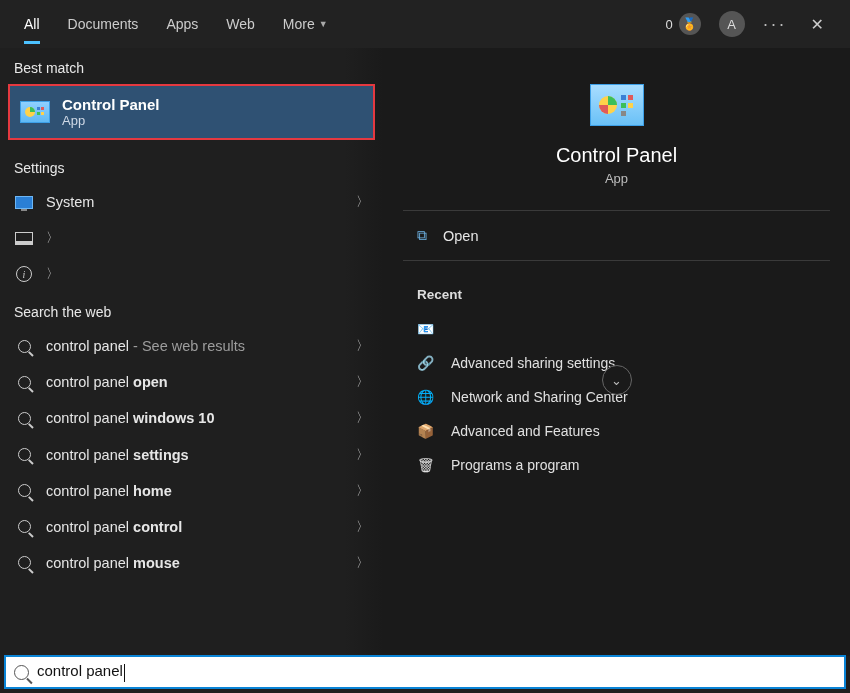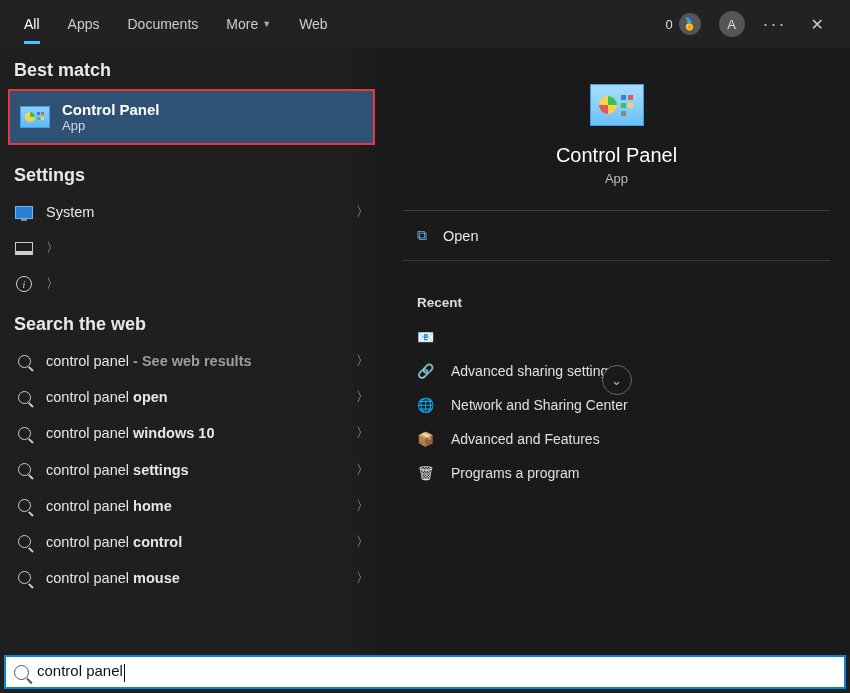--- a/index.html
+++ b/index.html
@@ -115,22 +115,22 @@
       background: linear-gradient(to right, #1f1f1f 90%, #1a1a1a);
       overflow: hidden;
     }
     .right-pane {
       flex: 1;
       background: #1a1a1a;
       padding: 18px 20px 0 20px;
       position: relative;
     }
     .section-header {
-      font-size: 18px;
-      font-weight: 700;
+      font-size: 14px;
+      font-weight: 400;
       color: #e8e8e8;
       padding: 12px 14px 8px 14px;
     }
     .best-match {
       margin: 0 8px 8px 8px;
       padding: 10px 10px;
       display: flex;
       align-items: center;
       gap: 12px;
       background: #2f5173;
@@ -174,21 +174,20 @@
       justify-content: center;
       color: #ccc;
       font-size: 14px;
     }
     .list-item .label {
       flex: 1;
       line-height: 1.25;
     }
     .list-item .label .muted {
       color: #9d9d9d;
-      font-weight: bold;
     }
     .list-item .label b {
       font-weight: 600;
     }
     .chevron {
       color: #bbb;
       font-size: 13px;
     }
     .monitor-ico {
       width: 18px;
@@ -236,21 +235,21 @@
       cursor:pointer;
     }
     .open-ico{color:#6fb4e6;font-size:14px;}
     .expand-circle{
       position:absolute; left:50%; transform:translateX(-50%);
       top: 317px;
       width:30px;height:30px;border:1px solid #666;border-radius:50%;
       display:flex;align-items:center;justify-content:center;
       background:#1a1a1a;color:#bbb;font-size:13px;cursor:pointer;
     }
-    .recent-block{margin-top:28px;}
+    .recent-block{margin-top:20px;}
     .recent-title{font-size:13.5px;color:#ddd;font-weight:600;padding:6px 14px 10px 14px;}
     .recent-item{
       display:flex;align-items:center;gap:16px;
       padding:8px 14px;font-size:14px;color:#e0e0e0;cursor:pointer;
     }
     .ri-ico{width:18px;height:18px;display:flex;align-items:center;justify-content:center;font-size:14px;}
     
     .searchbar{
       position:absolute;bottom:4px;left:4px;right:4px;
       height:34px;background:#fff;border:2px solid #0a84d6;
@@ -260,27 +259,27 @@
     .searchbar .sico::after{content:"";position:absolute;width:7px;height:1.8px;background:#555;bottom:-3px;right:-5px;transform:rotate(45deg);}
     .searchbar .text{font-size:15px;color:#111;position:relative;}
     .searchbar .caret{display:inline-block;width:1px;height:18px;background:#111;vertical-align:middle;margin-left:1px;}
   </style>
 </head>
 <body>
 
 <div class="topbar">
   <div class="tabs">
     <div class="tab active">All</div>
+    <div class="tab">Documents</div>
     <div class="tab">Apps</div>
-    <div class="tab">Documents</div>
+    <div class="tab">Web</div>
     <div class="tab">
       <span>More</span>
       <span class="chev">▼</span>
     </div>
-    <div class="tab">Web</div>
   </div>
   <div class="topbar-right">
     <div class="reward">
       <span>0</span>
       <span class="medal">🏅</span>
     </div>
     <div class="avatar">A</div>
     <div class="dots">···</div>
     <div class="close-x">✕</div>
   </div>

